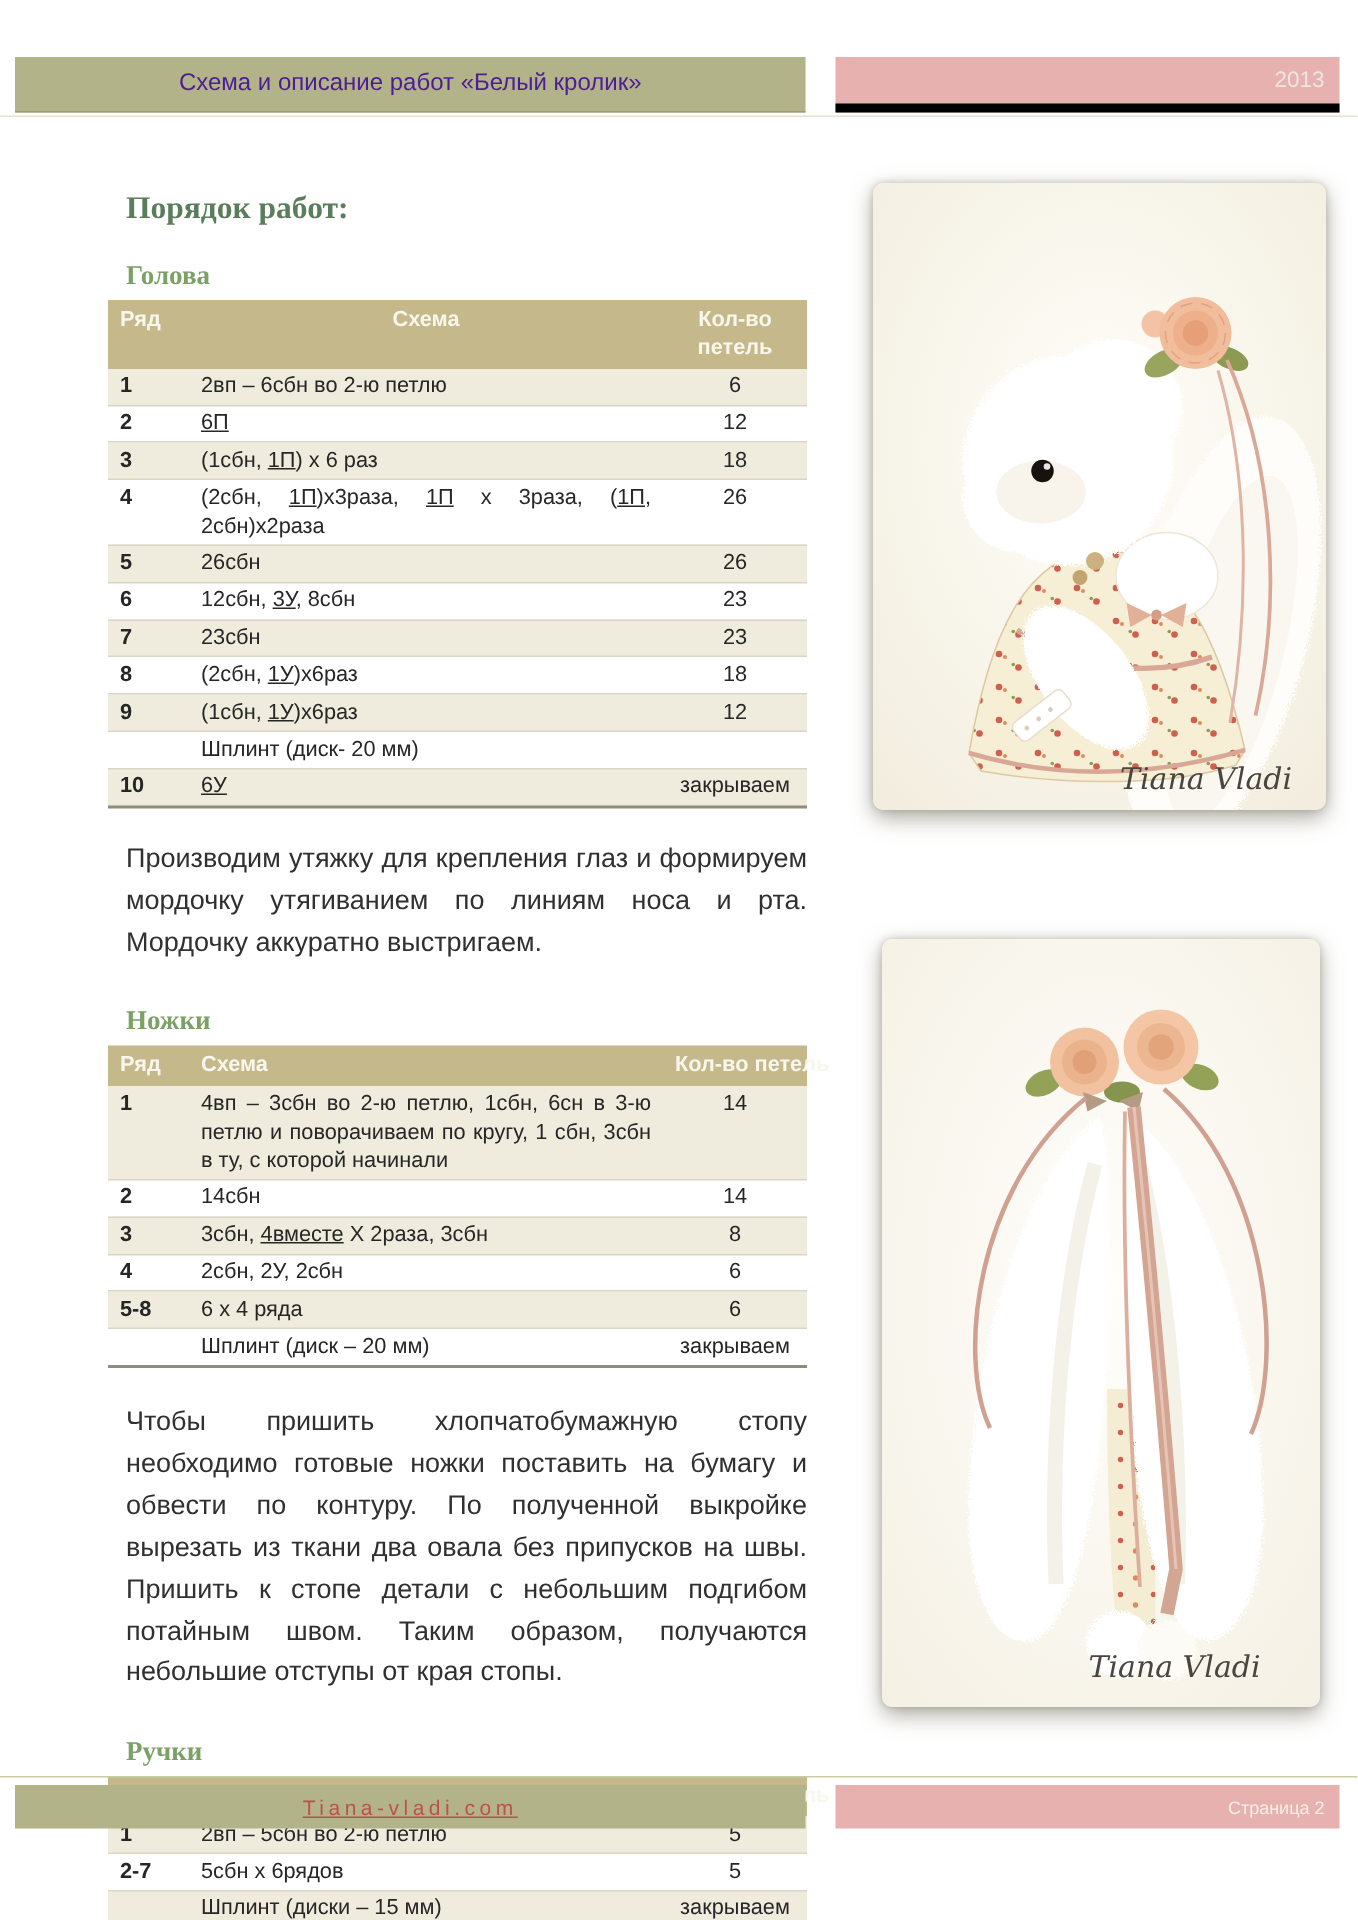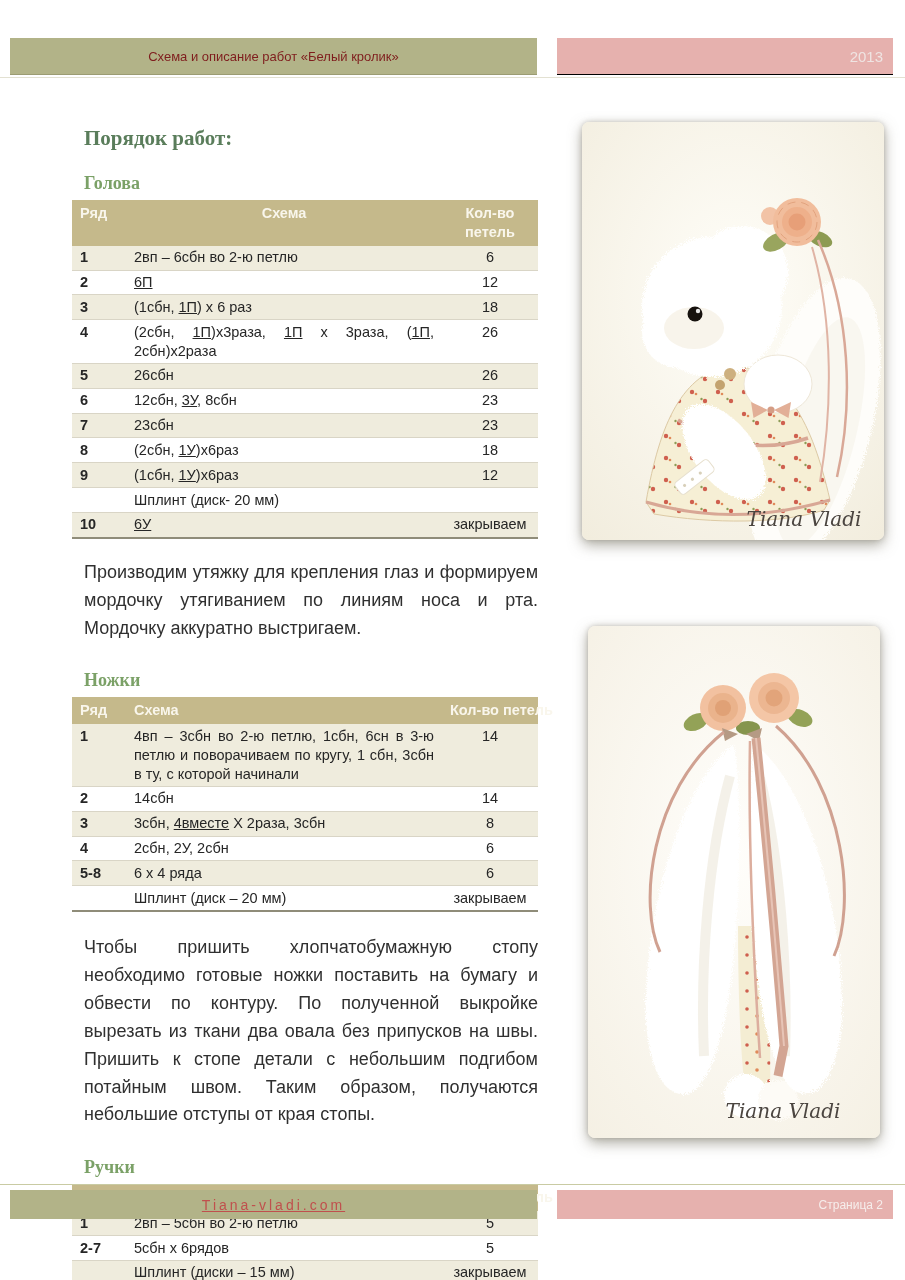--- a/index.html
+++ b/index.html
@@ -9,23 +9,23 @@
     background:#ffffff; font-family:"Liberation Sans","DejaVu Sans",sans-serif;
     color:#262626;
   }
   .page { position:absolute; inset:0; }
 
   
   .bar { position:absolute; }
   .bar-olive-top { left:10px; top:38px; width:527px; height:37px;
     background:#b2b388; border-bottom:1px solid #9b9c73;
     display:flex; align-items:center; justify-content:center; }
-  .bar-olive-top span { font-size:13px; color:#7f1d1d; }
+  .bar-olive-top span { font-size:16px; color:#4c1d95; }
   .bar-pink-top { left:557px; top:38px; width:336px; height:37px;
-    background:#e6b1ae; border-bottom:1px solid #000000;
+    background:#e6b1ae; border-bottom:6px solid #000000;
     display:flex; align-items:center; justify-content:flex-end; padding-right:10px; }
   .bar-pink-top span { font-size:15px; color:#efe4e2; }
   .rule-top { position:absolute; left:0; top:77px; width:905px; height:1px; background:#e3e1d2; }
 
   .rule-bottom { position:absolute; left:0; top:1184px; width:905px; height:1px; background:#c9cba3; }
   .bar-olive-bottom { left:10px; top:1190px; width:527px; height:29px;
     background:#b2b388; display:flex; align-items:center; justify-content:center; }
   .bar-olive-bottom a { font-size:14px; color:#c0504d; letter-spacing:3px;
     text-decoration:underline; }
   .bar-pink-bottom { left:557px; top:1190px; width:336px; height:29px;

